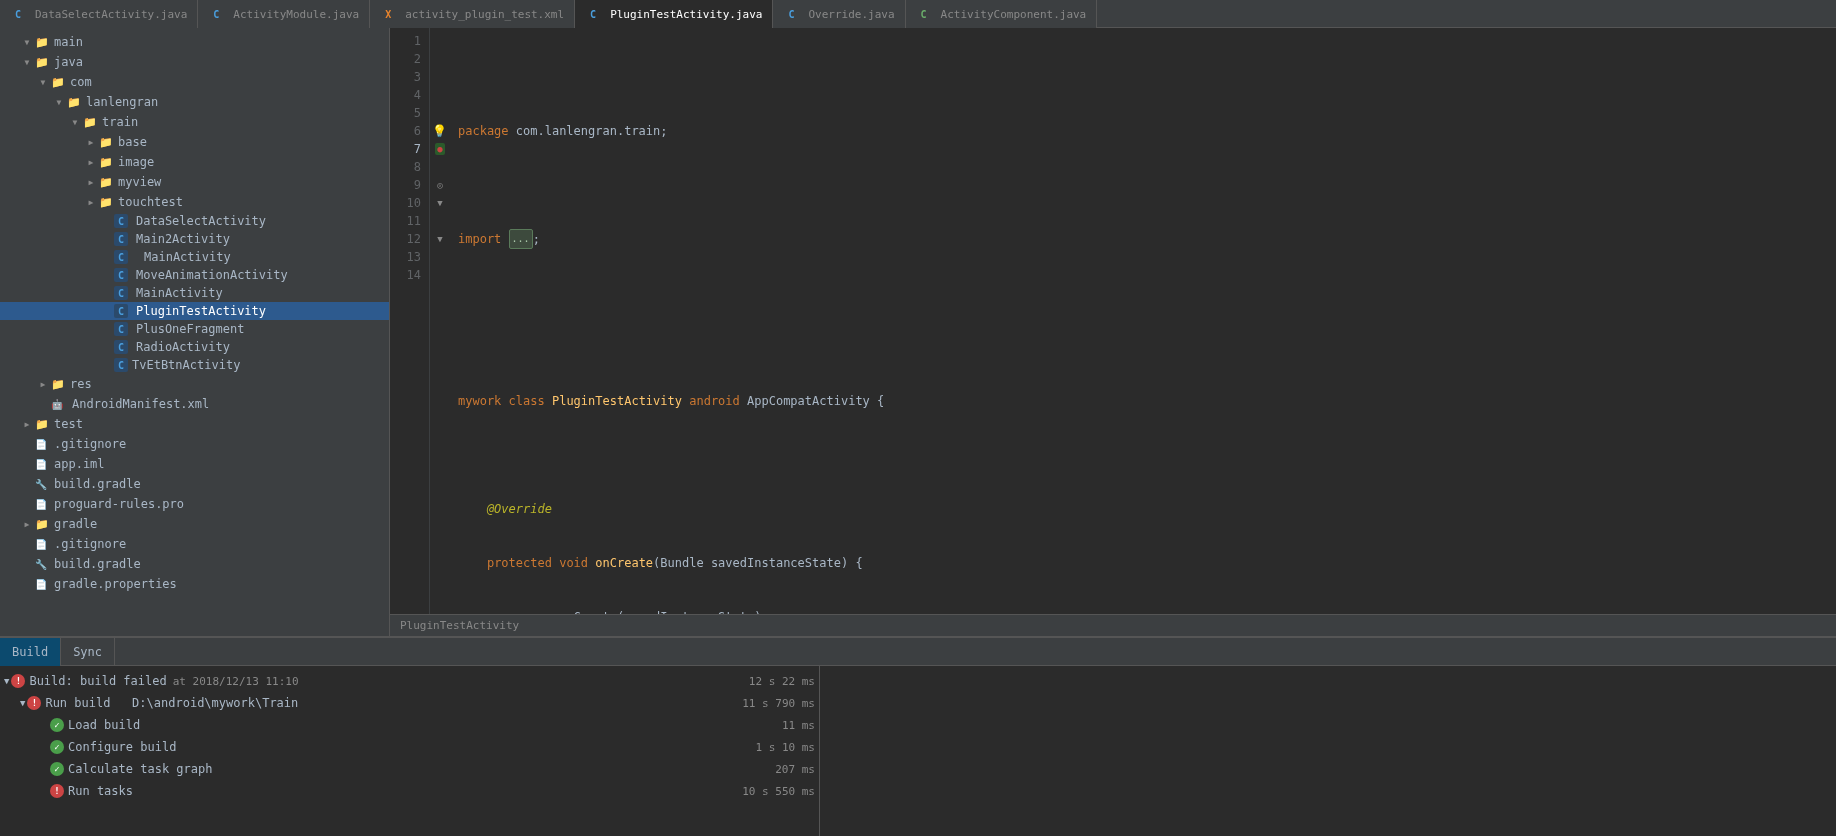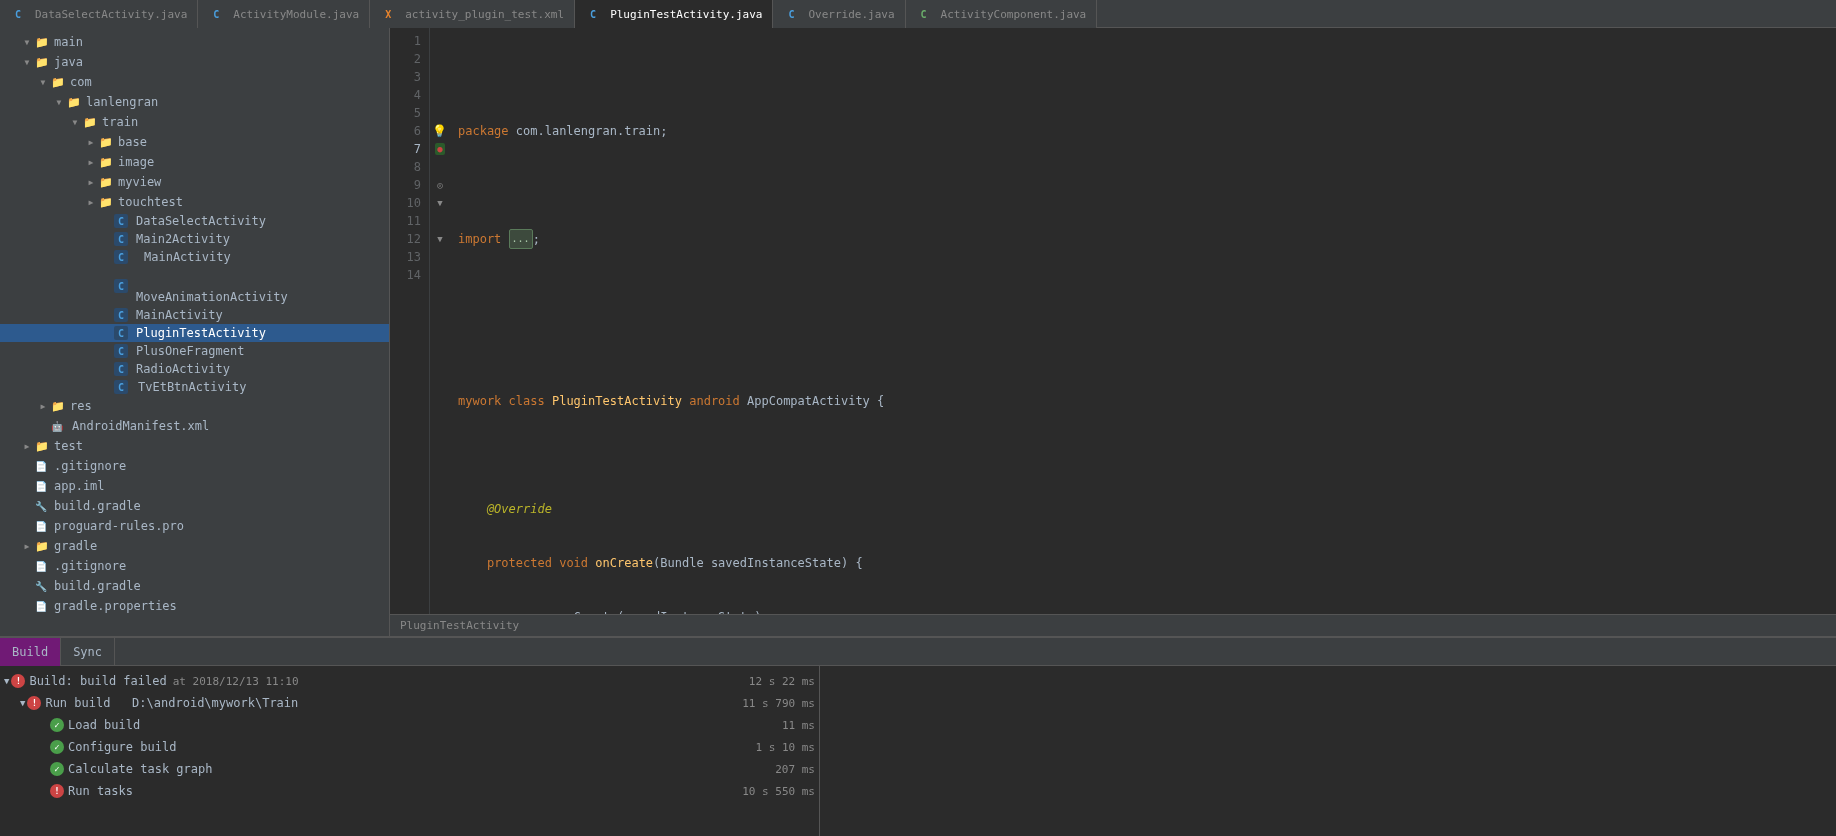--- a/index.html
+++ b/index.html
@@ -212,21 +212,21 @@
     .build-tab {
       padding: 0 12px;
       height: 28px;
       display: flex;
       align-items: center;
       font-size: 12px;
       cursor: pointer;
       border-right: 1px solid #555;
     }
     .build-tab.active {
-      background: #701a75;
+      background: #0c4a6e;
       color: #a9b7c6;
     }
 
     .build-content {
       flex: 1;
       display: flex;
       overflow: hidden;
     }
 
     .build-tree {
@@ -400,21 +400,21 @@
 
     <div class="tree-item" style="padding-left:100px;">
       <span class="tree-arrow"></span>
       <span class="tree-icon" style="color:#4a9edd;font-size:10px;font-weight:bold;background:#2b4a6b;border-radius:2px;width:14px;height:14px;">C</span>
       <span class="tree-label" style="margin-left:12px;">MainActivity</span>
     </div>
 
     <div class="tree-item" style="padding-left:100px;">
       <span class="tree-arrow"></span>
       <span class="tree-icon" style="color:#4a9edd;font-size:10px;font-weight:bold;background:#2b4a6b;border-radius:2px;width:14px;height:14px;">C</span>
-      <span class="tree-label" style="margin-left:4px;margin-top:22px;">MoveAnimationActivity</span>
+      <span class="tree-label" style="margin-left:4px;">MoveAnimationActivity</span>
     </div>
 
     <div class="tree-item" style="padding-left:100px;">
       <span class="tree-arrow"></span>
       <span class="tree-icon" style="color:#4a9edd;font-size:10px;font-weight:bold;background:#2b4a6b;border-radius:2px;width:14px;height:14px;">C</span>
       <span class="tree-label" style="margin-left:4px;">MainActivity</span>
     </div>
 
     <div class="tree-item selected" style="padding-left:100px;">
       <span class="tree-arrow"></span>
@@ -430,21 +430,21 @@
 
     <div class="tree-item" style="padding-left:100px;">
       <span class="tree-arrow"></span>
       <span class="tree-icon" style="color:#4a9edd;font-size:10px;font-weight:bold;background:#2b4a6b;border-radius:2px;width:14px;height:14px;">C</span>
       <span class="tree-label" style="margin-left:4px;">RadioActivity</span>
     </div>
 
     <div class="tree-item" style="padding-left:100px;">
       <span class="tree-arrow"></span>
       <span class="tree-icon" style="color:#4a9edd;font-size:10px;font-weight:bold;background:#2b4a6b;border-radius:2px;width:14px;height:14px;">C</span>
-      <span class="tree-label" style="margin-left:6px;">TvEtBtnActivity</span>
+      <span class="tree-label" style="margin-left:0;">TvEtBtnActivity</span>
     </div>
 
     <div class="tree-item" style="padding-left:36px;">
       <span class="tree-arrow"><span class="arrow-right"></span></span>
       <span class="tree-icon icon-folder">📁</span>
       <span class="tree-label">res</span>
     </div>
 
     <div class="tree-item" style="padding-left:36px;">
       <span class="tree-arrow"></span>

